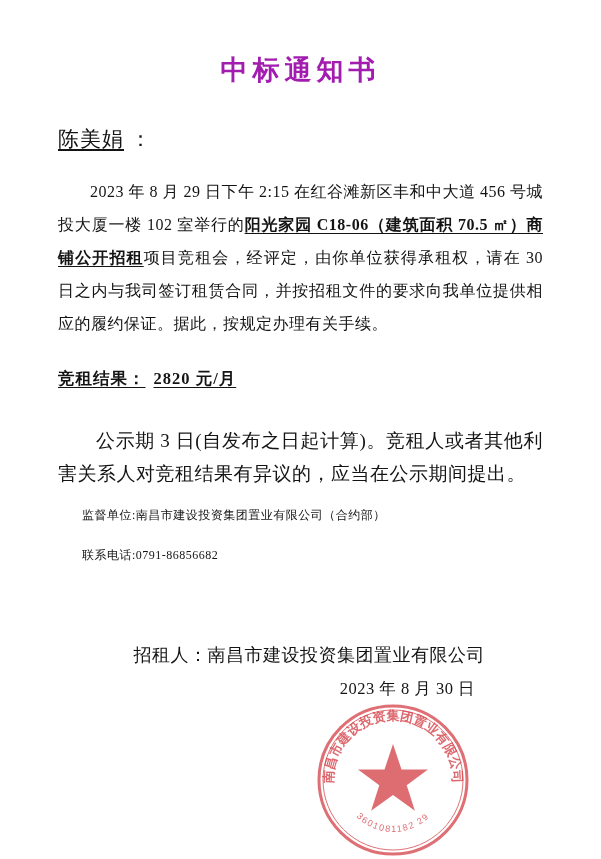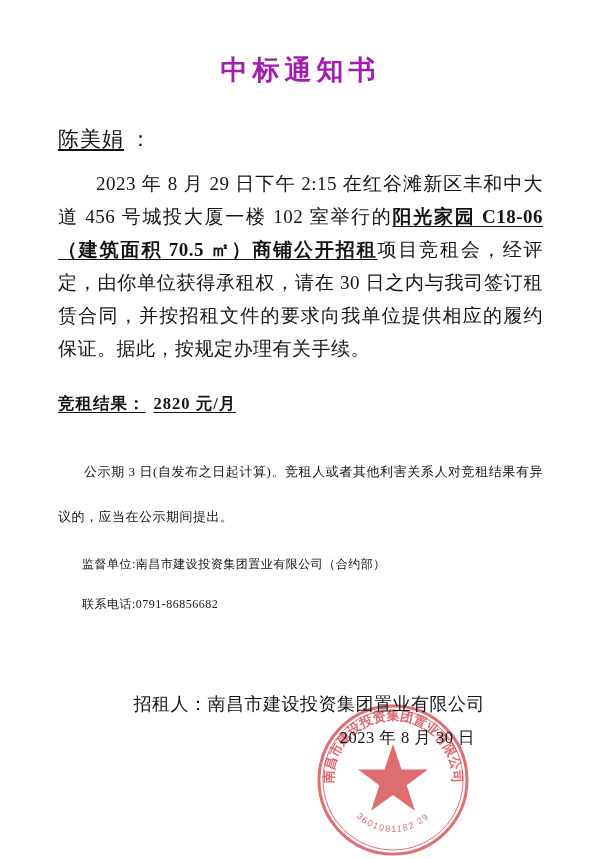--- a/index.html
+++ b/index.html
@@ -37,22 +37,22 @@
     letter-spacing: 1px;
   }
   .salutation .name {
     text-decoration: underline;
     text-underline-offset: 3px;
   }
   .salutation .colon {
     margin-left: 6px;
   }
   .body-para {
-    margin-top: 14px;
-    font-size: 19px;
+    margin-top: 22px;
+    font-size: 16px;
     line-height: 33px;
     text-align: justify;
     text-indent: 2em;
     letter-spacing: 0.5px;
   }
   .body-para .u {
     text-decoration: underline;
     text-underline-offset: 3px;
   }
   .body-para .b {
@@ -69,22 +69,22 @@
     text-underline-offset: 3px;
   }
   .result-line .value {
     text-decoration: underline;
     text-underline-offset: 3px;
     padding: 0 4px;
     margin-left: 4px;
   }
   .notice-para {
     margin-top: 34px;
-    font-size: 13px;
-    line-height: 45px;
+    font-size: 19px;
+    line-height: 33px;
     text-align: justify;
     text-indent: 2em;
     letter-spacing: 0.5px;
   }
   .info-line {
     margin-top: 10px;
     font-size: 12px;
     line-height: 30px;
     text-indent: 2em;
     letter-spacing: 0.5px;

